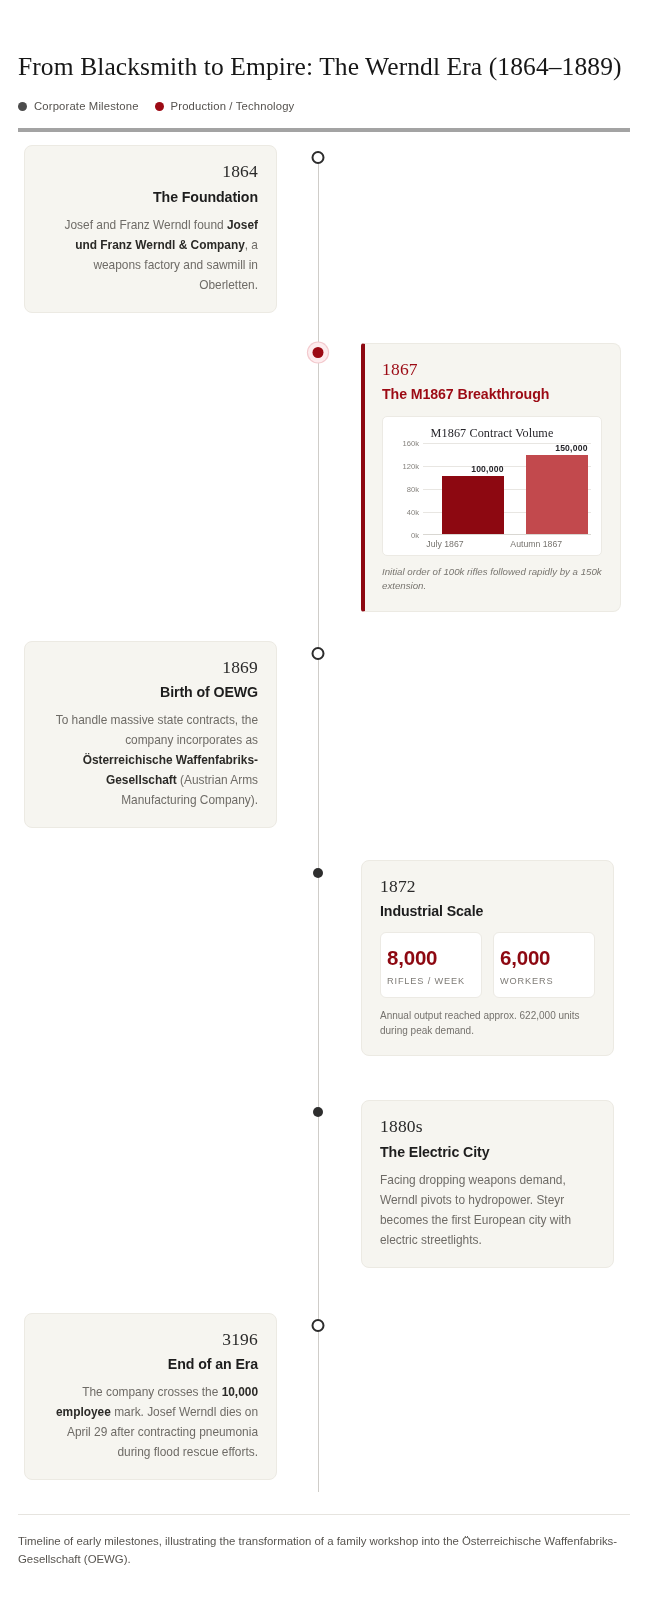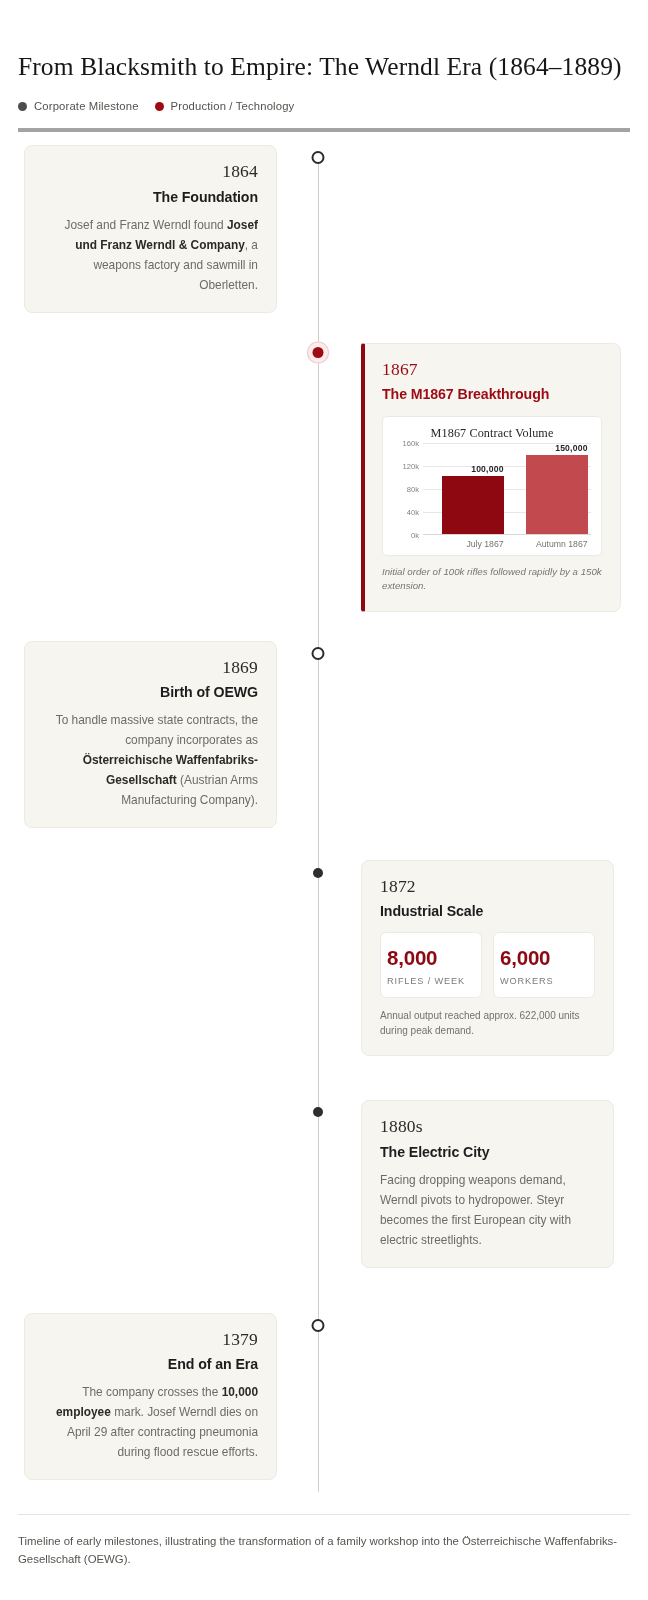--- a/index.html
+++ b/index.html
@@ -189,21 +189,21 @@
   }
   .bar { width: 62px; }
   .xlabels {
     display: flex;
     justify-content: space-around;
     margin-top: 4px;
     padding-left: 30px;
   }
   .xlabel {
     width: 46%;
-    text-align: right;
+    text-align: left;
     font-size: 8.7px;
     color: #77746f;
   }
   .chart-note {
     font-size: 9.7px;
     font-style: italic;
     line-height: 1.5;
     color: #78756f;
     margin-top: 9px;
   }
@@ -378,21 +378,21 @@
           <div class="card-year">1880s</div>
           <div class="card-heading">The Electric City</div>
           <div class="card-body">Facing dropping weapons demand, Werndl pivots to hydropower. Steyr becomes the first European city with electric streetlights.</div>
         </div>
       </div>
     </div>
 
     <div class="row" style="margin-top:45px;">
       <div class="side left">
         <div class="card align-right">
-          <div class="card-year">1379</div>
+          <div class="card-year">3196</div>
           <div class="card-heading">End of an Era</div>
           <div class="card-body">The company crosses the <b>10,000 employee</b> mark. Josef Werndl dies on April 29 after contracting pneumonia during flood rescue efforts.</div>
         </div>
       </div>
       <div class="marker" style="top:6px;">
         <div class="hollow"></div>
       </div>
       <div class="side right"></div>
     </div>
   </div>

